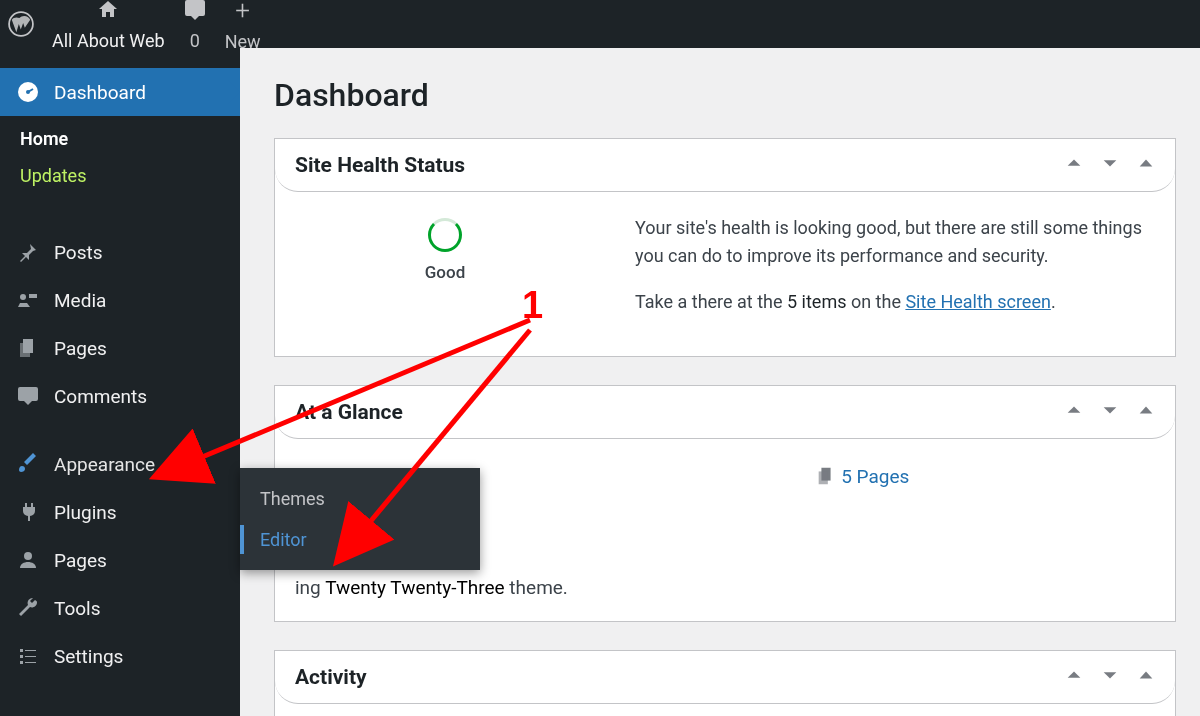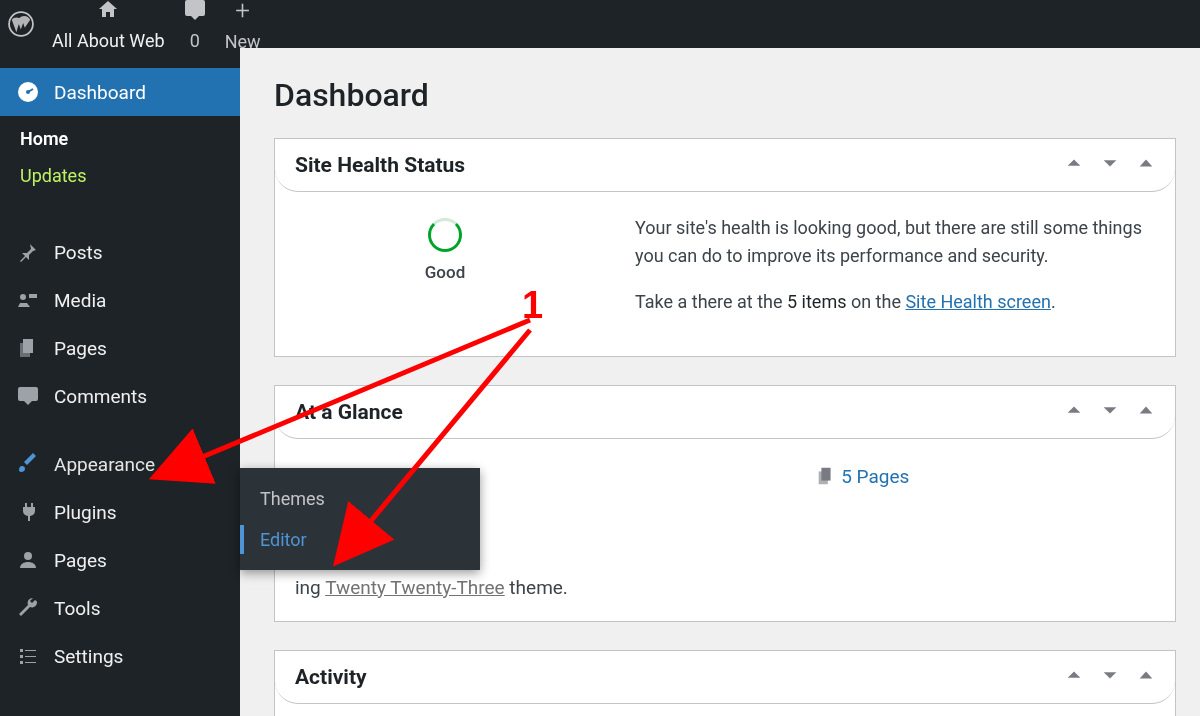--- a/index.html
+++ b/index.html
@@ -134,21 +134,21 @@
   .sh-text { flex: 1; font-size: 18px; line-height: 1.55; color:#3c434a; }
   .sh-text p { margin-bottom: 18px; }
   .sh-text strong { font-weight: 400; color:#1d2327;}
   .sh-text a { color: #2271b1; text-decoration: underline; cursor:pointer;}
   
   .glance-row { display: flex; gap: 60px; padding: 4px 0 18px 0;}
   .glance-item { display: flex; align-items: center; gap: 4px; color: #2271b1; font-size: 19px; cursor:pointer;}
   .glance-item svg { width: 22px; height: 22px; fill: #787c82; }
   .glance-pages { margin-left: 380px; }
   .glance-theme { font-size: 19px; color:#3c434a; padding-top: 70px;}
-  .glance-theme a { color:#737373; text-decoration: underline; cursor:pointer;}
+  .glance-theme a { color:#000000; cursor:pointer;}
   
   .activity-sub { padding: 12px 20px; font-size: 19px; }
   
   .anno-svg { position: absolute; top:0; left:0; width:1200px; height:716px; pointer-events:none; }
   .anno-num {
     position: absolute;
     left: 522px; top: 284px;
     font-size: 38px; font-weight: 700;
     color: #ff0000;
     font-family: Arial, sans-serif;

